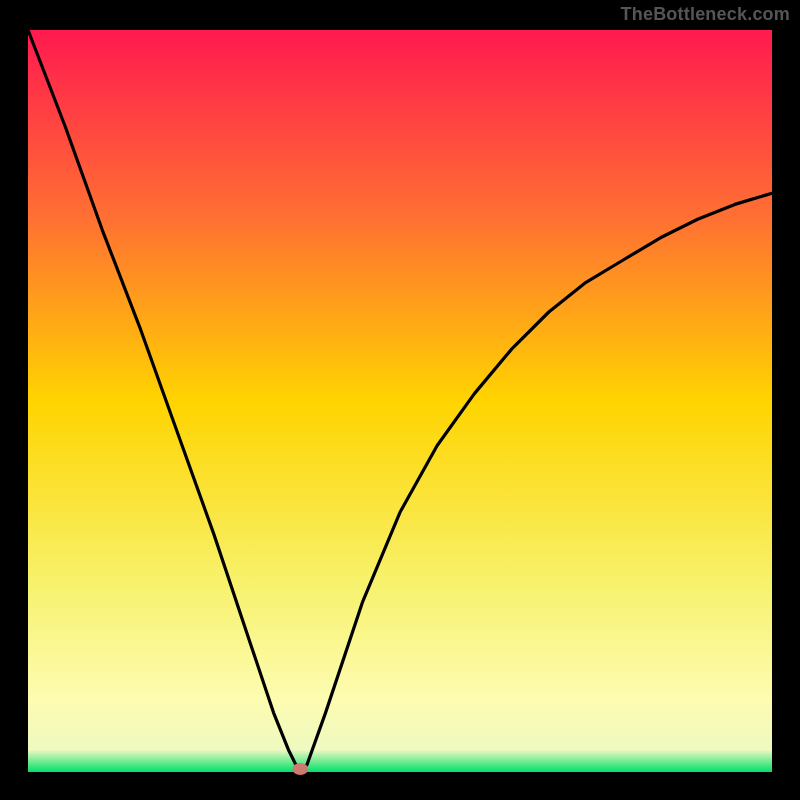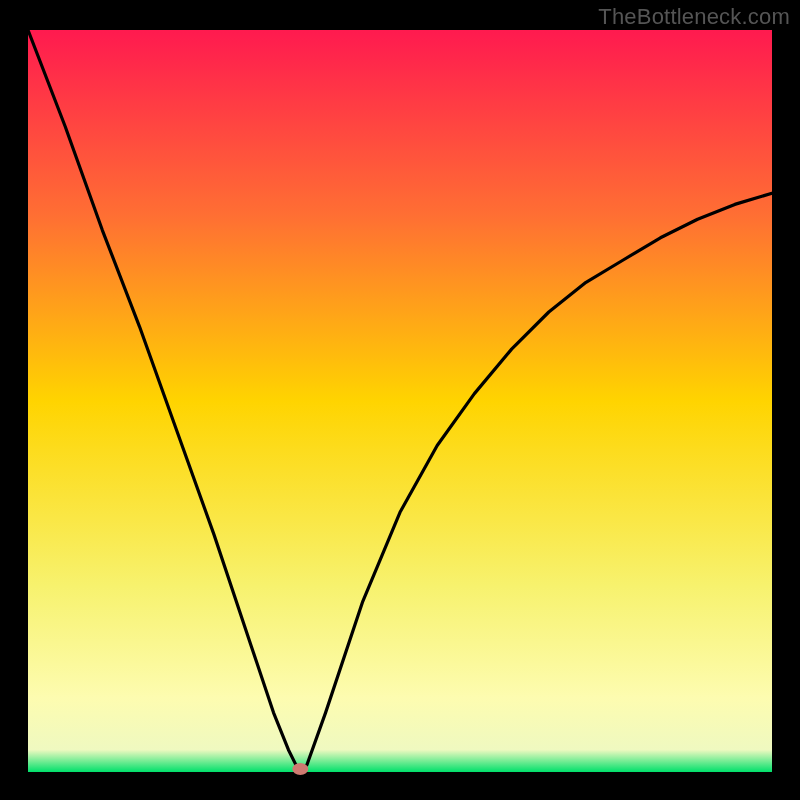--- a/index.html
+++ b/index.html
@@ -15,22 +15,22 @@
     position: relative;
     width: 800px;
     height: 800px;
     background: #000;
   }
   .watermark {
     position: absolute;
     top: 4px;
     right: 10px;
     color: #555;
-    font-size: 22px;
-    font-weight: 400;
+    font-size: 18px;
+    font-weight: 700;
     letter-spacing: 0.2px;
     user-select: none;
   }
   svg {
     position: absolute;
     left: 0;
     top: 0;
   }
   
   .marker {

